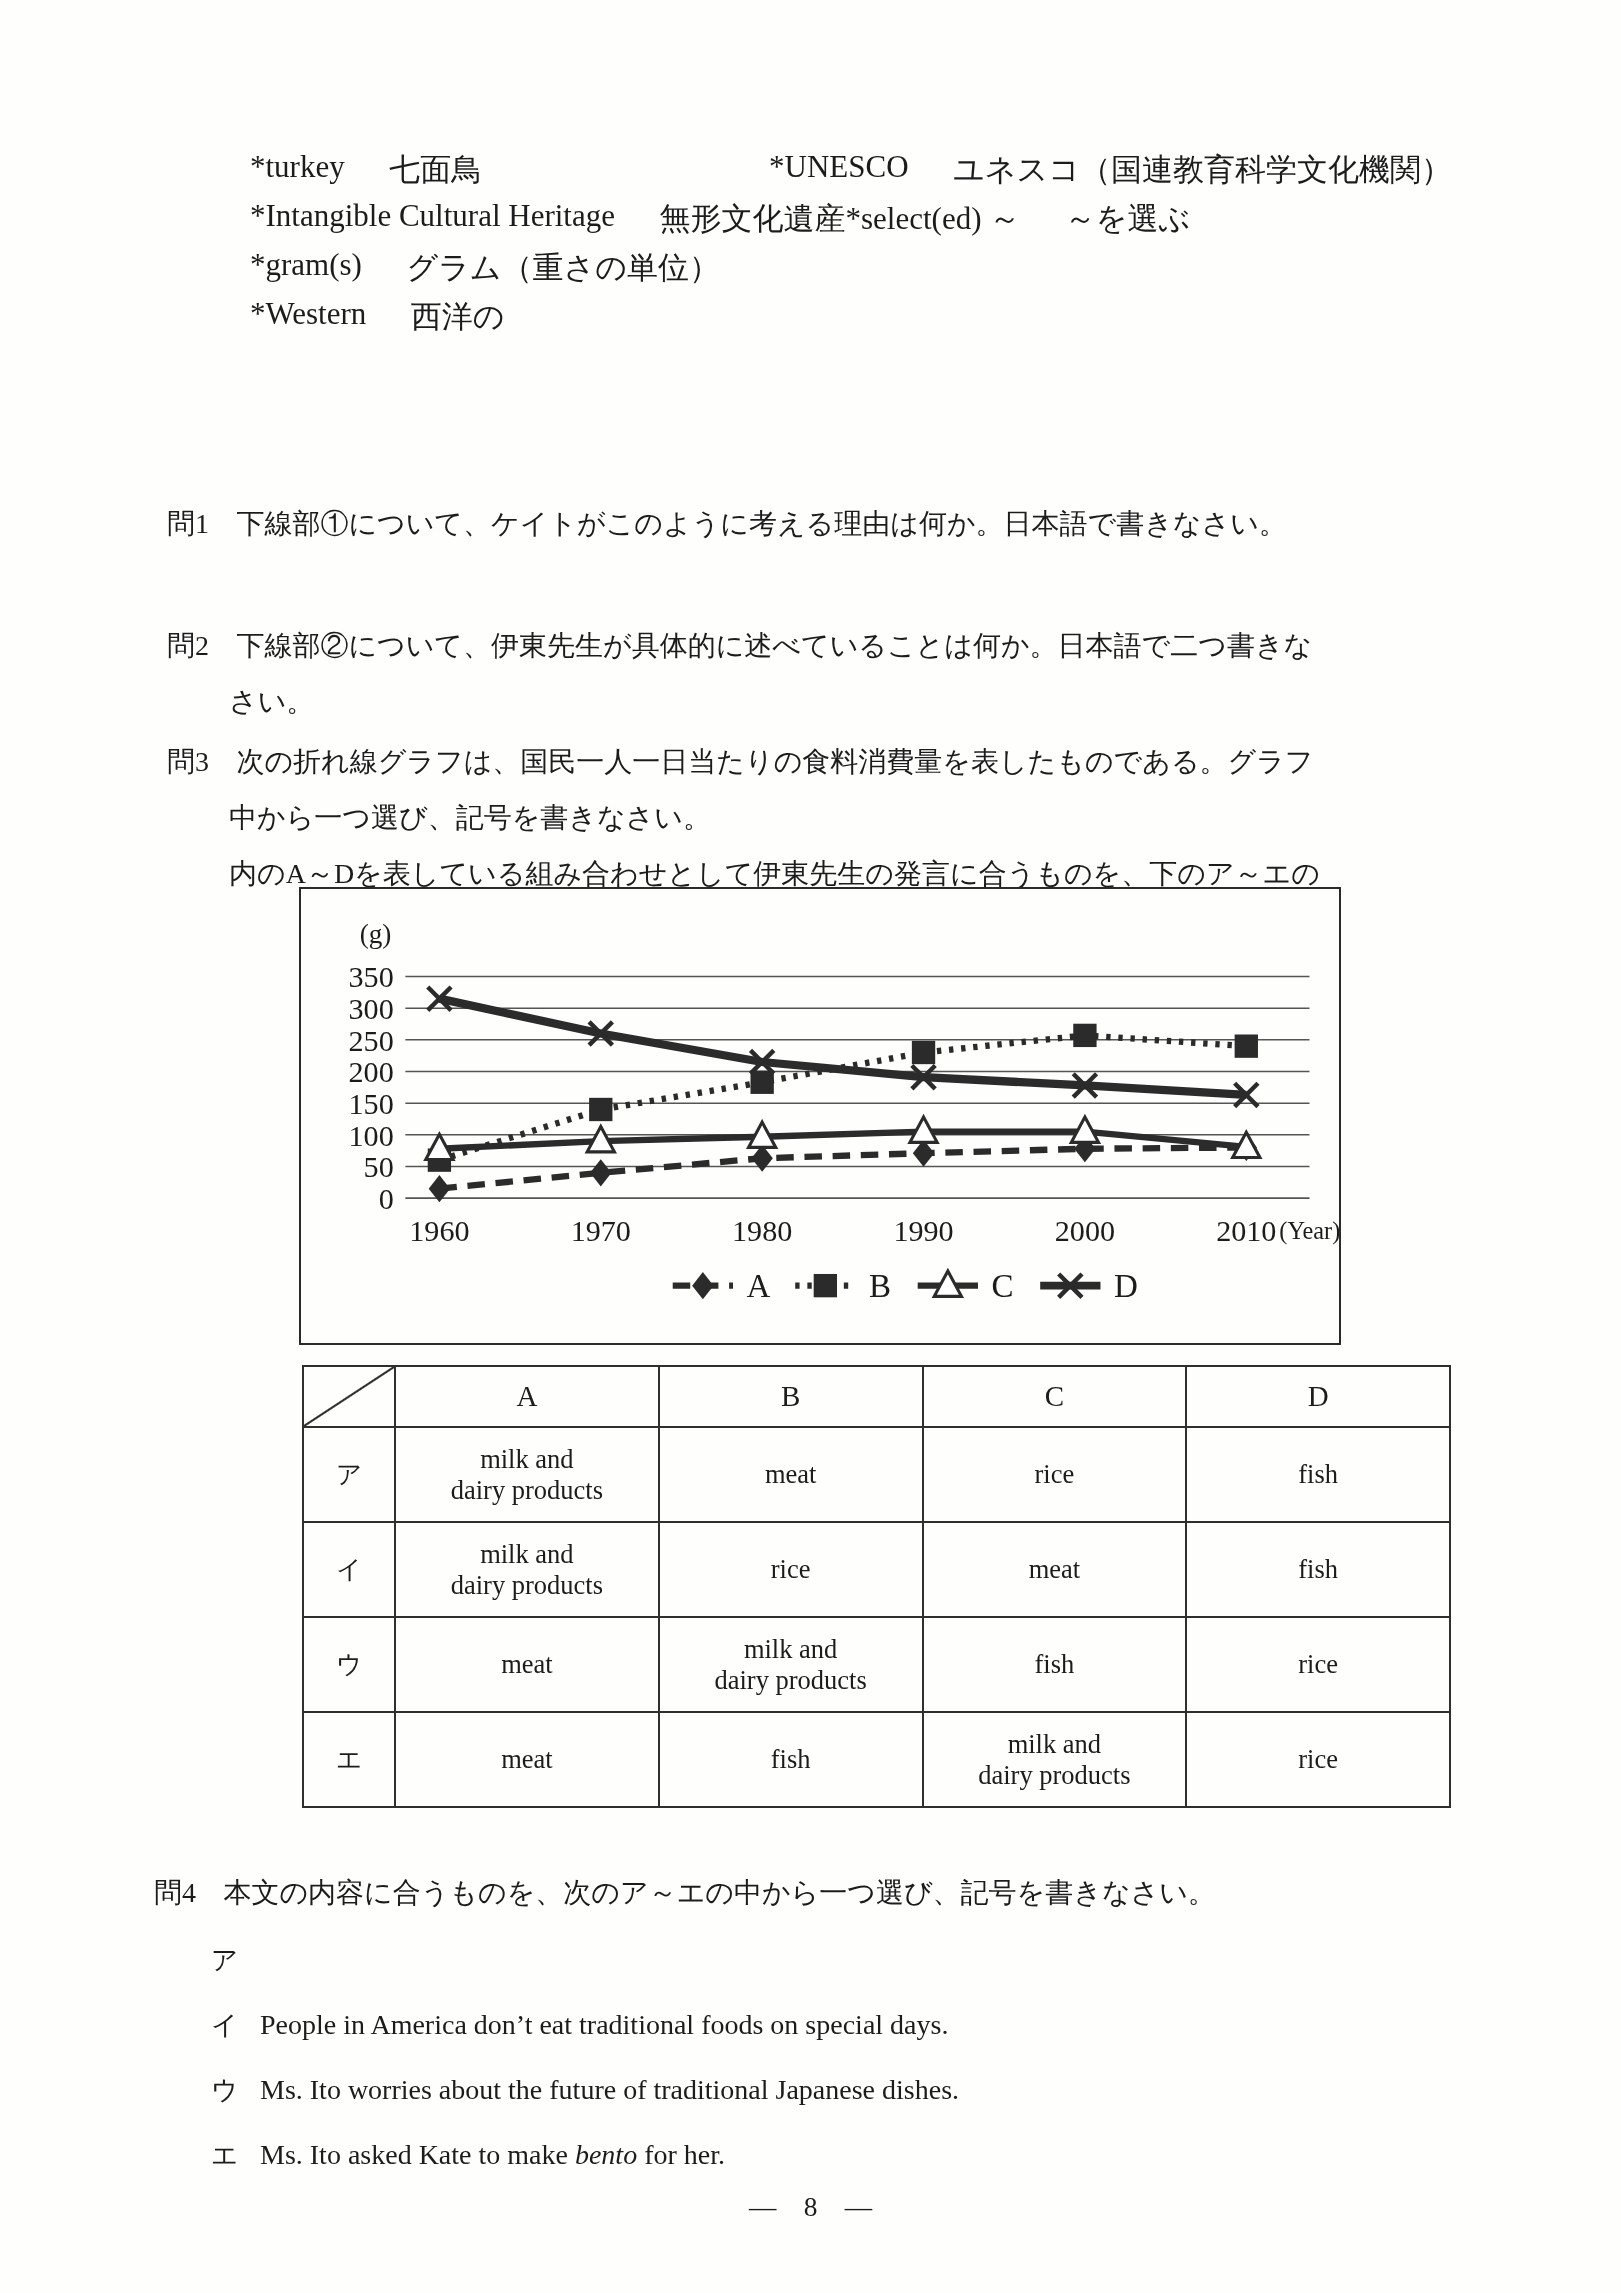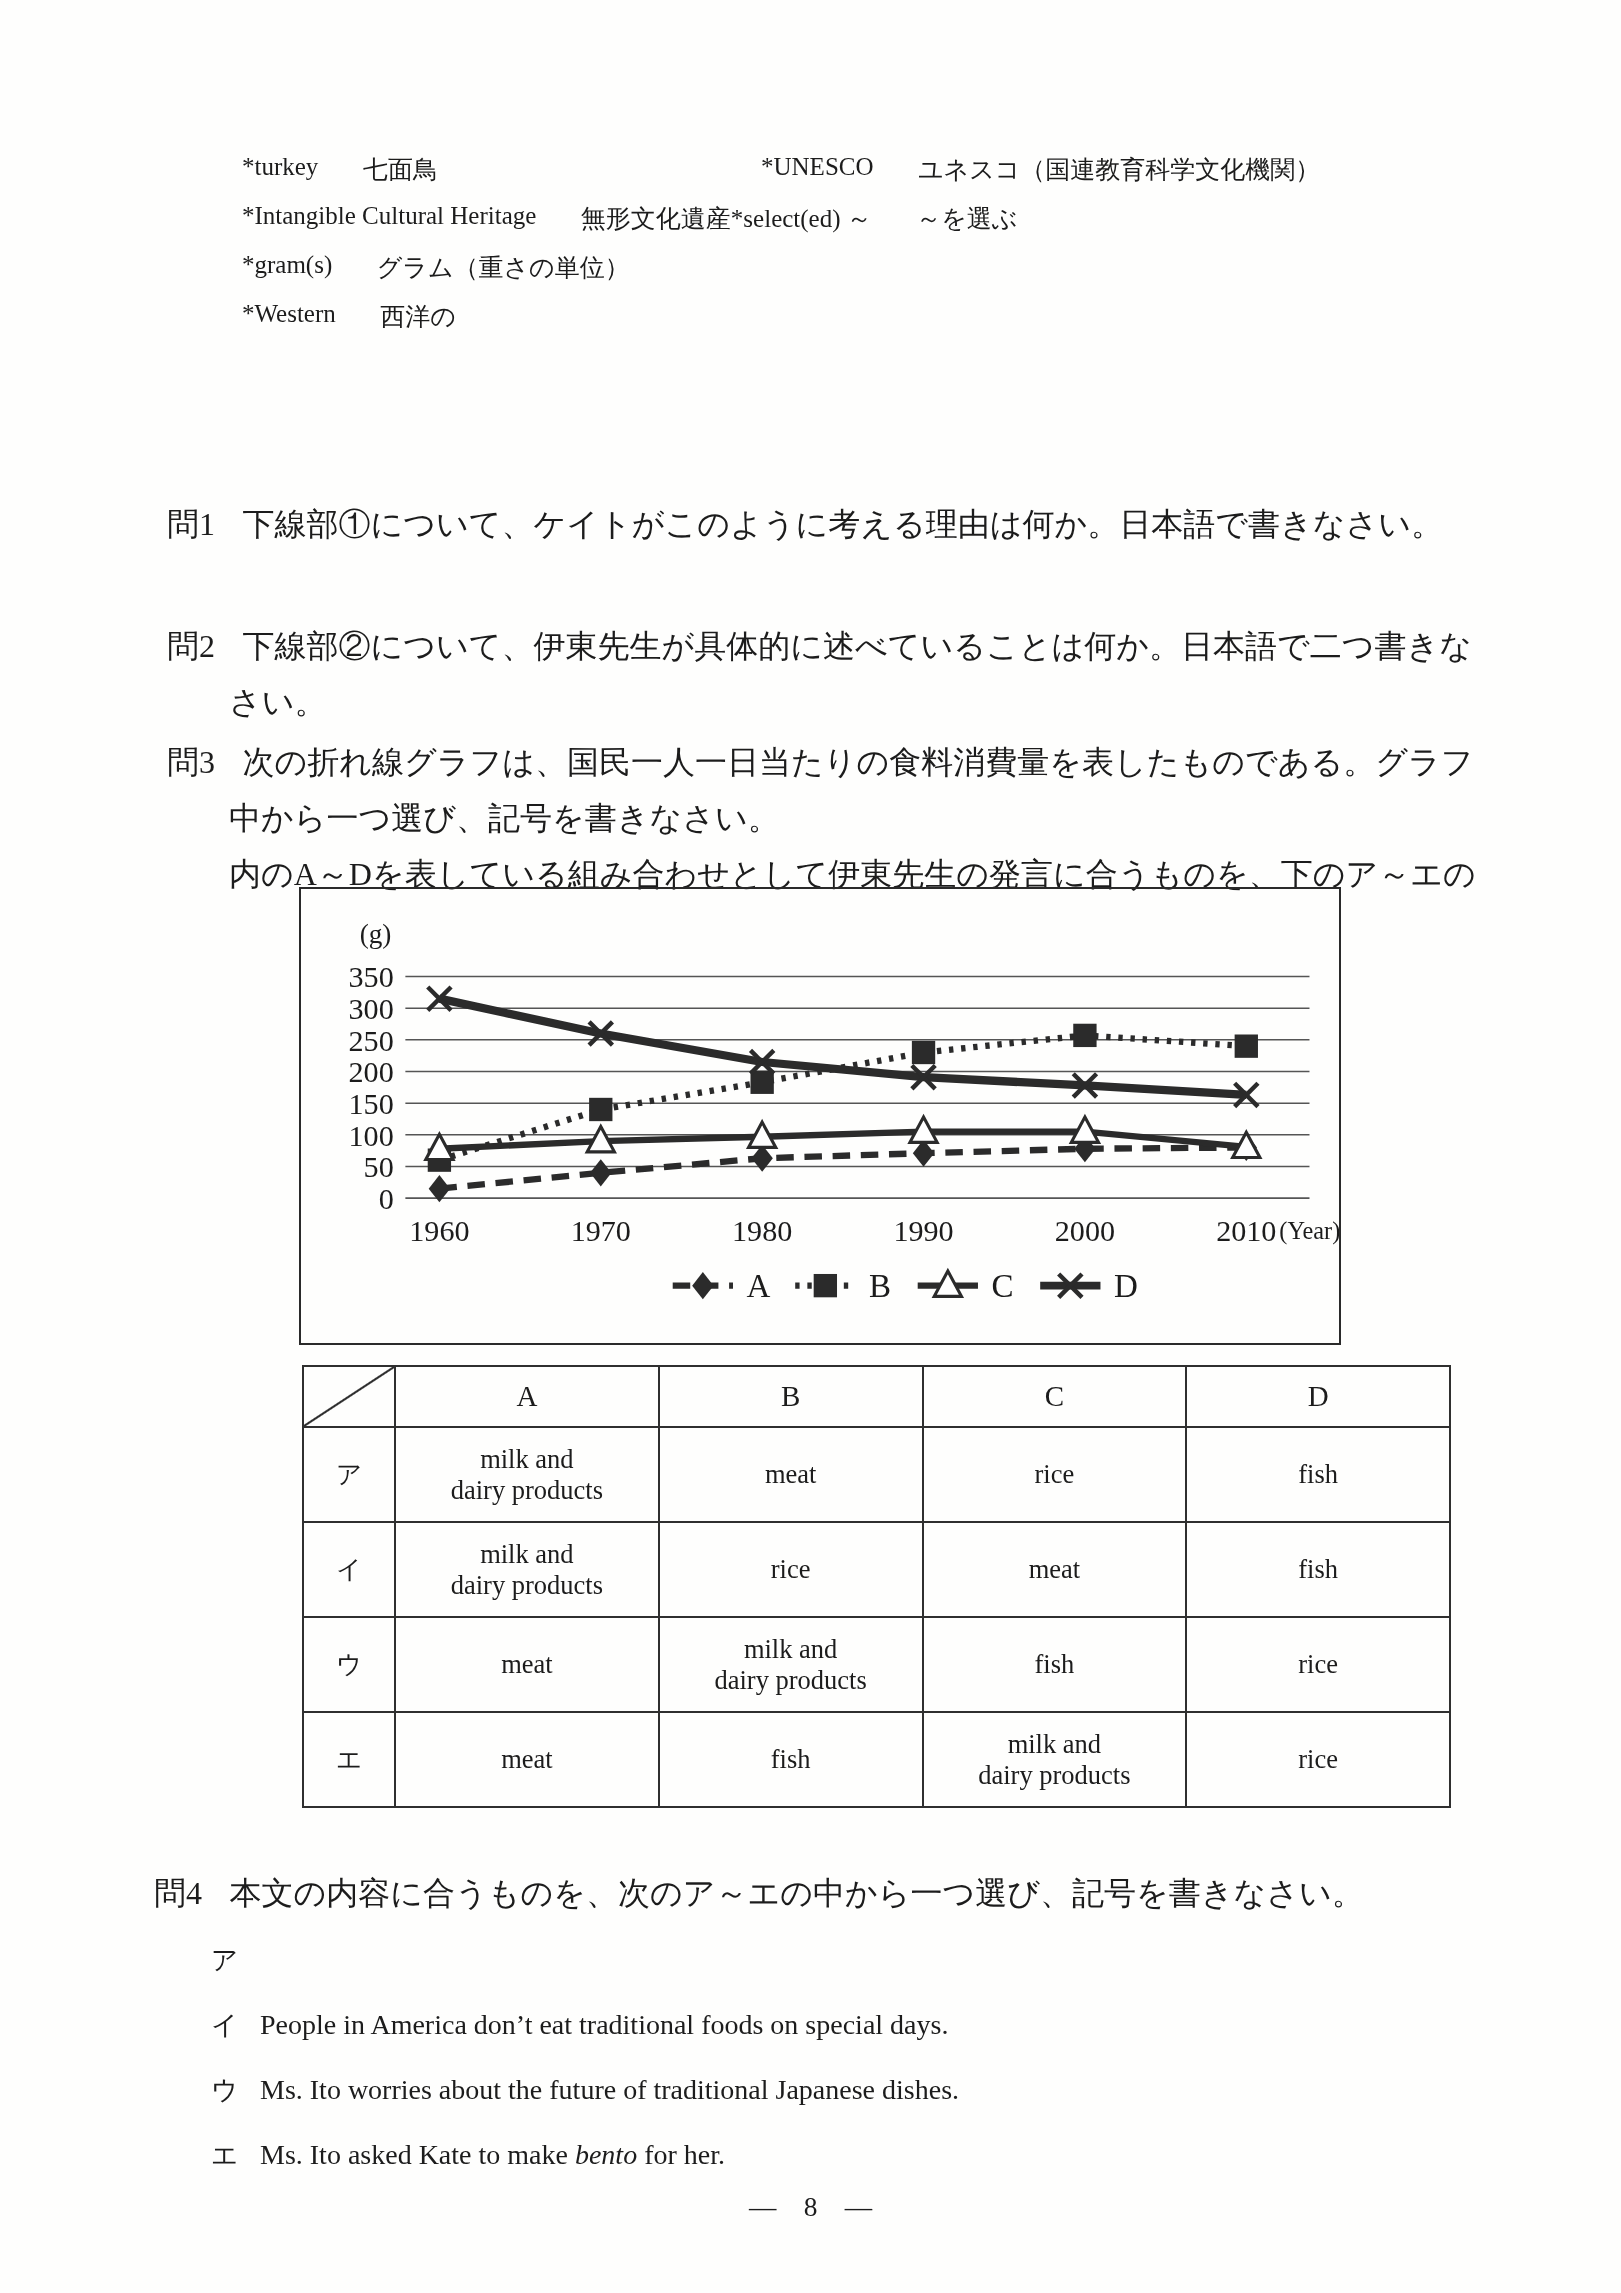--- a/index.html
+++ b/index.html
@@ -1,28 +1,28 @@
 <!DOCTYPE html>
 <html><head>
 <meta charset="utf-8">
 <style>
   html,body{margin:0;padding:0;background:#ffffff;}
   #page{
     position:relative;width:1621px;height:2294px;background:#fefefd;
     font-family:"Liberation Serif","DejaVu Serif",serif;color:#1c1c1c;overflow:hidden;
   }
   
-  #vocab{position:absolute;left:242px;top:145px;font-size:25px;}
+  #vocab{position:absolute;left:250px;top:145px;font-size:31px;}
   .vrow{display:flex;height:49px;align-items:center;}
   .vcell{display:flex;}
   .vcell.left{width:519px;}
   .vterm{margin-right:25.5px;white-space:pre;}
   .vgloss{white-space:pre;margin-left:19px;}
   
-  .qblock{position:absolute;font-size:32px;}
+  .qblock{position:absolute;font-size:28px;}
   .qline{line-height:56px;white-space:nowrap;}
   .qline .qlabel{margin-right:27.4px;}
   .qline.cont{margin-left:62px;}
   #q1{left:167px;top:496px;}
   #q2{left:167px;top:618px;}
   #q3{left:167px;top:734px;}
   #q4{left:154px;top:1865px;}
   
   #chart-box{position:absolute;left:299px;top:887px;width:1042px;height:458px;border:2px solid #2a2a2a;box-sizing:border-box;}
   #chart-box svg text{font-family:"Liberation Serif","DejaVu Serif",serif;fill:#1c1c1c;}

